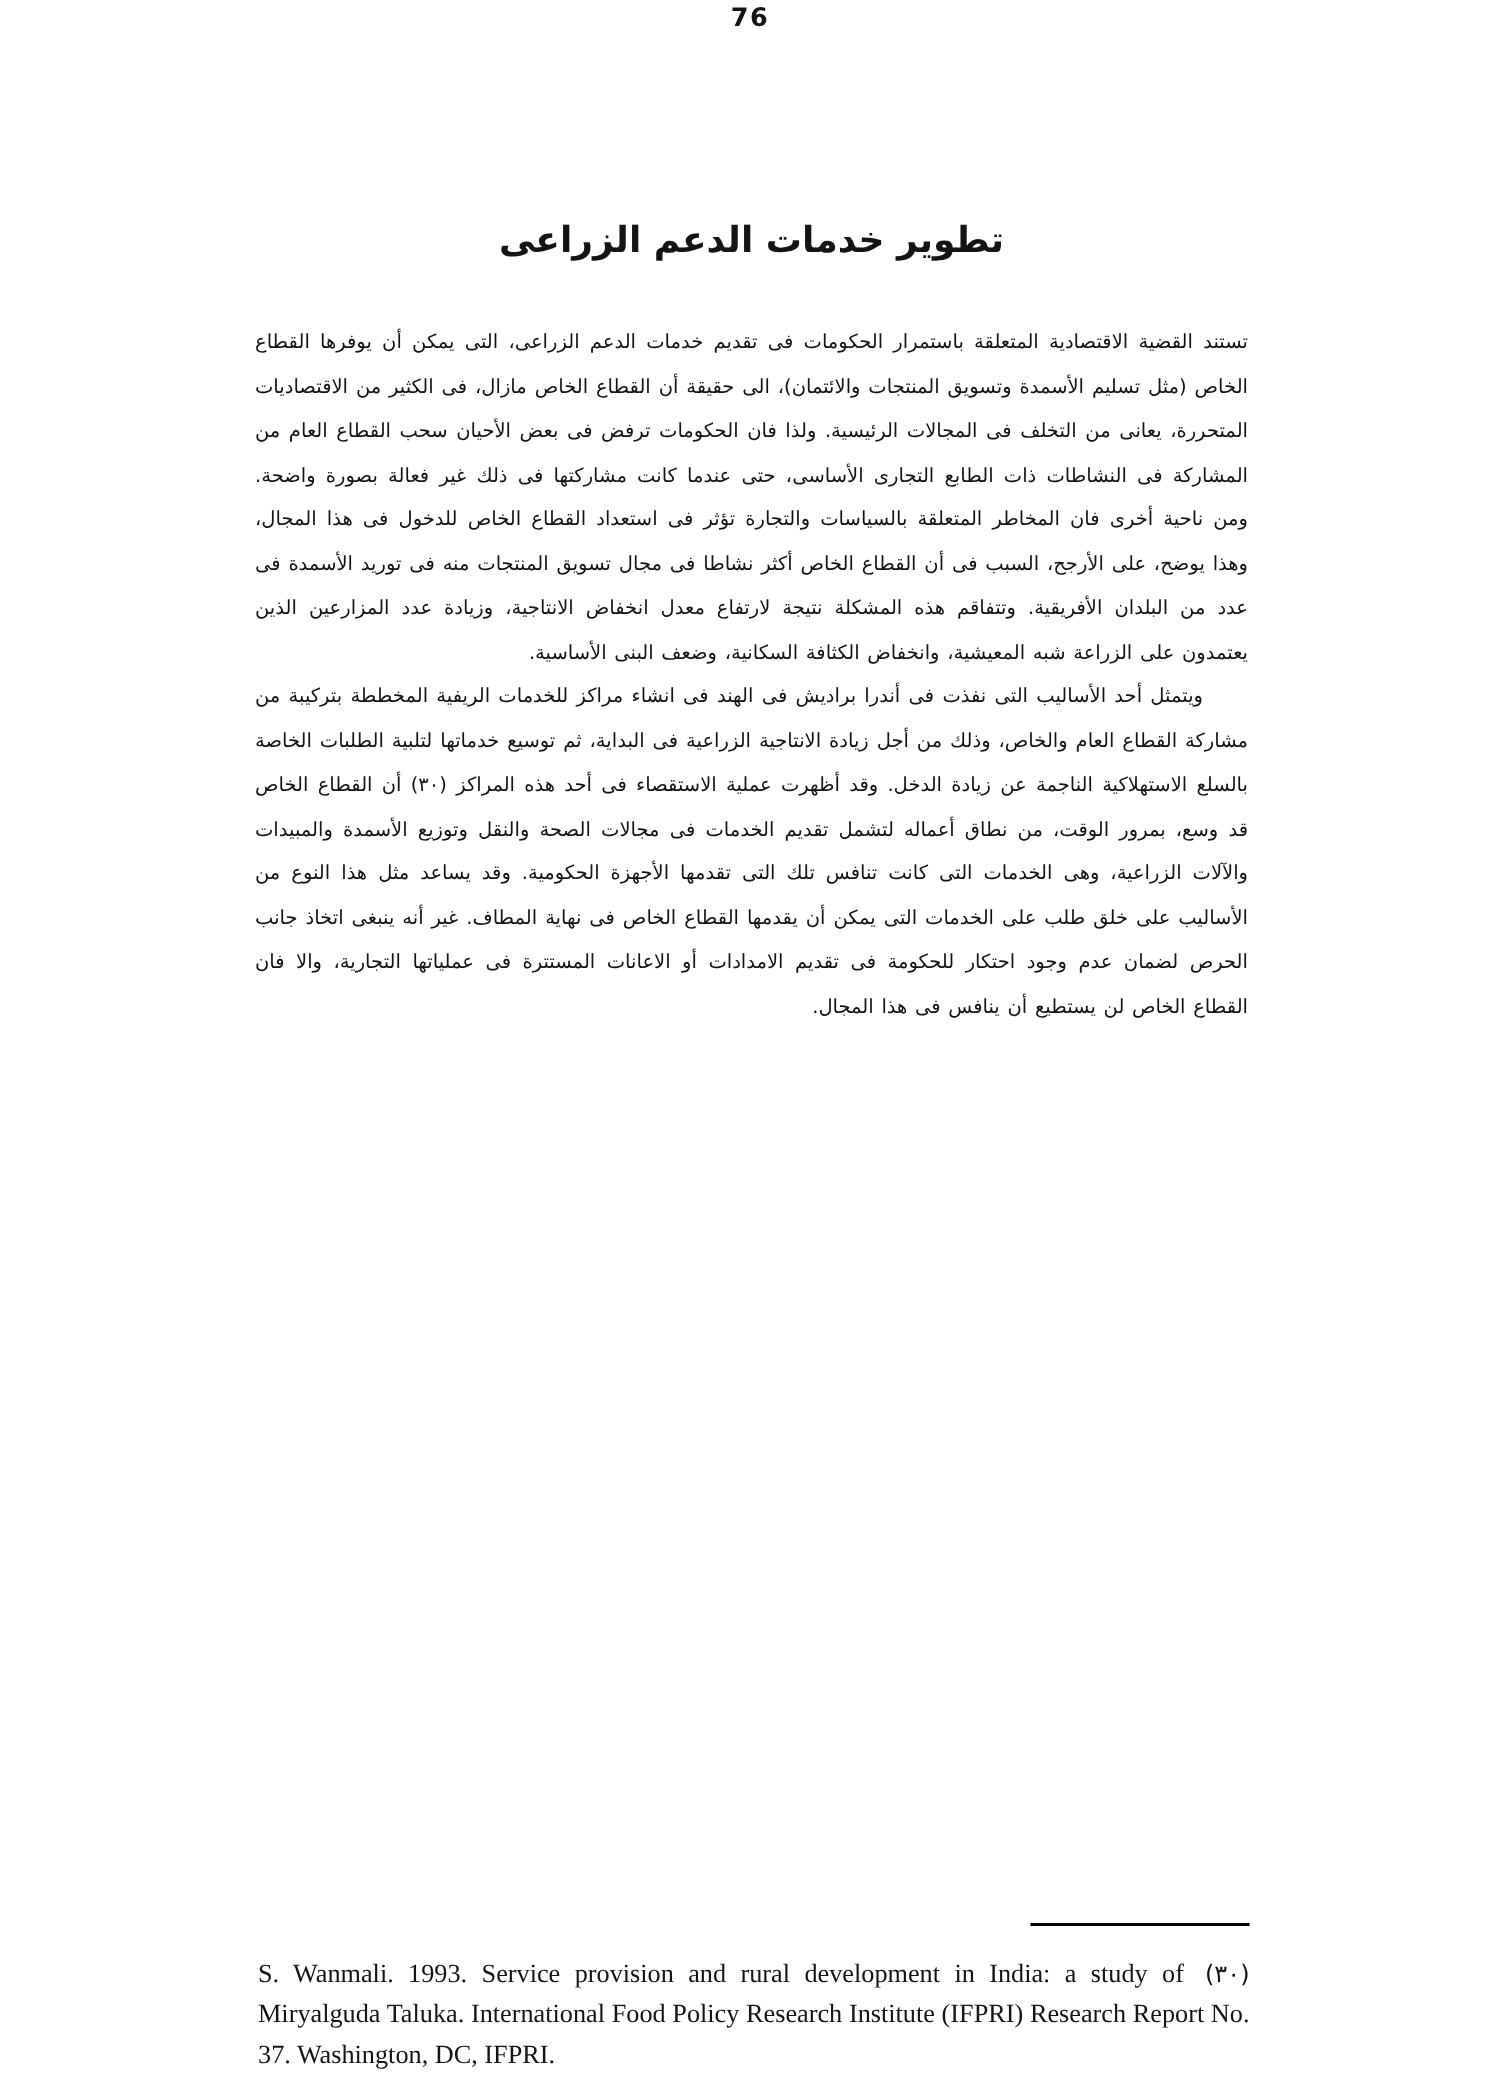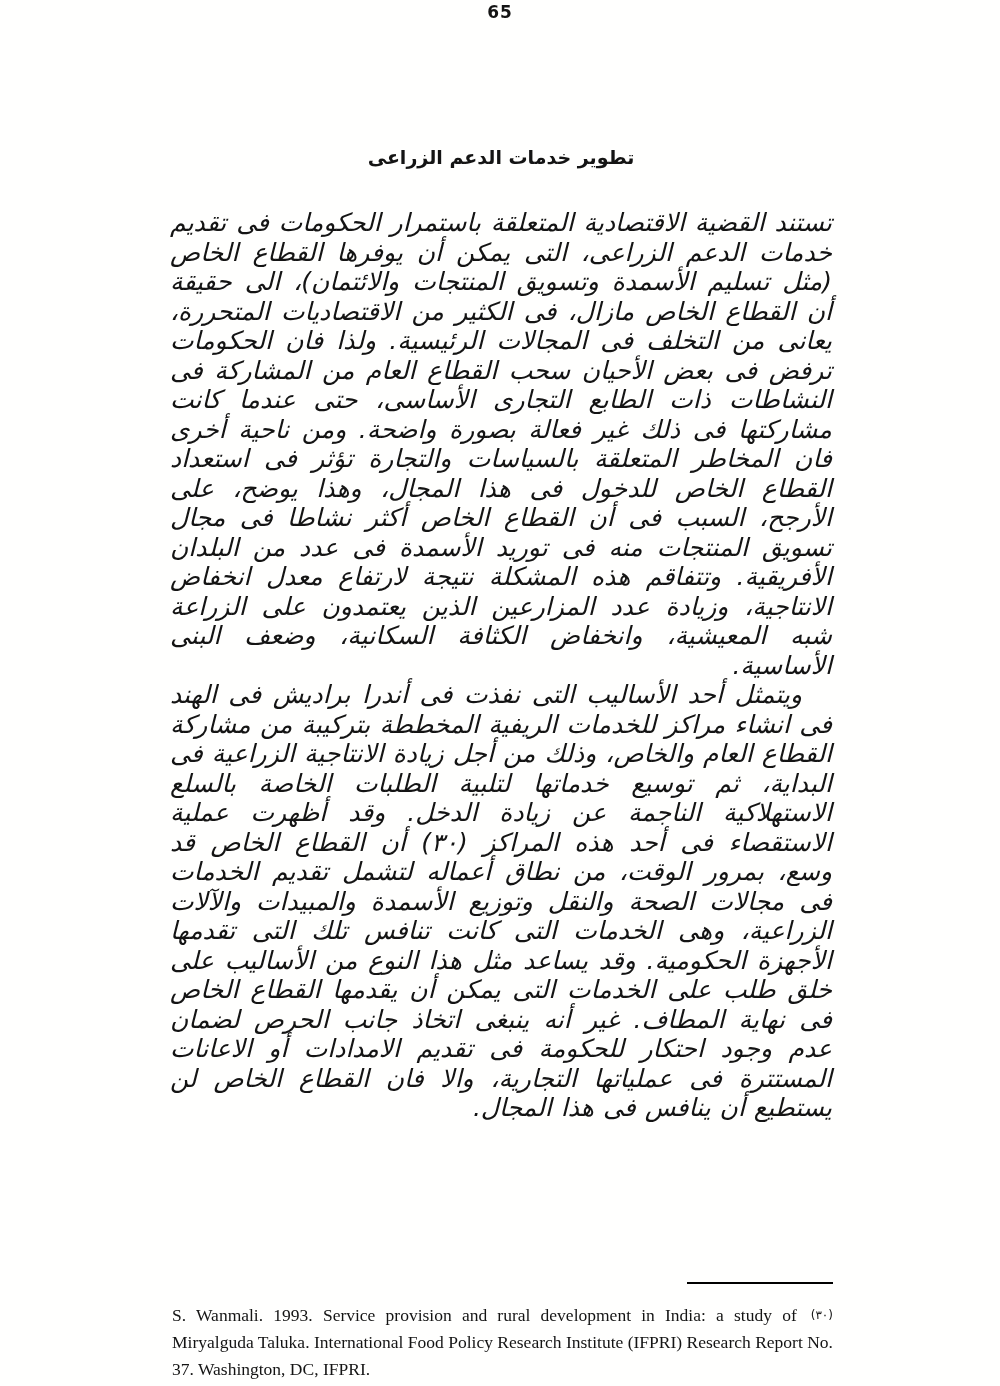--- a/index.html
+++ b/index.html
@@ -29,38 +29,37 @@
   .content {
     position: absolute;
     top: 146px;
     right: 168px;
     width: 662px;
     direction: rtl;
   }
   .doc-title {
     text-align: center;
     font-weight: bold;
-    font-size: 19px;
+    font-size: 24px;
     margin: 0 0 40px 0;
   }
   .section-heading {
     font-weight: bold;
     font-size: 19.5px;
     line-height: 29.5px;
     text-indent: 26px;
     text-align: justify;
     margin: 0;
   }
   .para {
-    font-size: 25px;
+    font-size: 13px;
     line-height: 29.5px;
     text-align: justify;
     margin: 0;
     word-spacing: 1px;
-    font-style: italic;
   }
   .para.indent {
     text-indent: 30px;
   }
   .footnote-block {
     position: absolute;
     left: 172px;
     right: 167px;
     top: 1282px;
   }
@@ -75,30 +74,30 @@
     direction: ltr;
     text-align: justify;
     font-family: "Liberation Serif", serif;
     font-size: 17.5px;
     line-height: 27px;
     color: #141414;
   }
   .fn-marker {
     float: right;
     font-family: "DejaVu Sans", sans-serif;
-    font-size: 12px;
+    font-size: 16px;
     margin-left: 14px;
   }
 </style>
 </head>
 <body>
 
 <div class="page">
 
-  <div class="page-number">65</div>
+  <div class="page-number">76</div>
 
   <div class="content">
 
     <h1 class="doc-title">تطوير خدمات الدعم الزراعى</h1>
 
 
     <p class="para">تستند القضية الاقتصادية المتعلقة باستمرار الحكومات فى تقديم خدمات الدعم الزراعى، التى يمكن أن يوفرها القطاع الخاص (مثل تسليم الأسمدة وتسويق المنتجات والائتمان)، الى حقيقة أن القطاع الخاص مازال، فى الكثير من الاقتصاديات المتحررة، يعانى من التخلف فى المجالات الرئيسية. ولذا فان الحكومات ترفض فى بعض الأحيان سحب القطاع العام من المشاركة فى النشاطات ذات الطابع التجارى الأساسى، حتى عندما كانت مشاركتها فى ذلك غير فعالة بصورة واضحة. ومن ناحية أخرى فان المخاطر المتعلقة بالسياسات والتجارة تؤثر فى استعداد القطاع الخاص للدخول فى هذا المجال، وهذا يوضح، على الأرجح، السبب فى أن القطاع الخاص أكثر نشاطا فى مجال تسويق المنتجات منه فى توريد الأسمدة فى عدد من البلدان الأفريقية. وتتفاقم هذه المشكلة نتيجة لارتفاع معدل انخفاض الانتاجية، وزيادة عدد المزارعين الذين يعتمدون على الزراعة شبه المعيشية، وانخفاض الكثافة السكانية، وضعف البنى الأساسية.</p>
 
     <p class="para indent">ويتمثل أحد الأساليب التى نفذت فى أندرا براديش فى الهند فى انشاء مراكز للخدمات الريفية المخططة بتركيبة من مشاركة القطاع العام والخاص، وذلك من أجل زيادة الانتاجية الزراعية فى البداية، ثم توسيع خدماتها لتلبية الطلبات الخاصة بالسلع الاستهلاكية الناجمة عن زيادة الدخل. وقد أظهرت عملية الاستقصاء فى أحد هذه المراكز (٣٠) أن القطاع الخاص قد وسع، بمرور الوقت، من نطاق أعماله لتشمل تقديم الخدمات فى مجالات الصحة والنقل وتوزيع الأسمدة والمبيدات والآلات الزراعية، وهى الخدمات التى كانت تنافس تلك التى تقدمها الأجهزة الحكومية. وقد يساعد مثل هذا النوع من الأساليب على خلق طلب على الخدمات التى يمكن أن يقدمها القطاع الخاص فى نهاية المطاف. غير أنه ينبغى اتخاذ جانب الحرص لضمان عدم وجود احتكار للحكومة فى تقديم الامدادات أو الاعانات المستترة فى عملياتها التجارية، والا فان القطاع الخاص لن يستطيع أن ينافس فى هذا المجال.</p>
 

